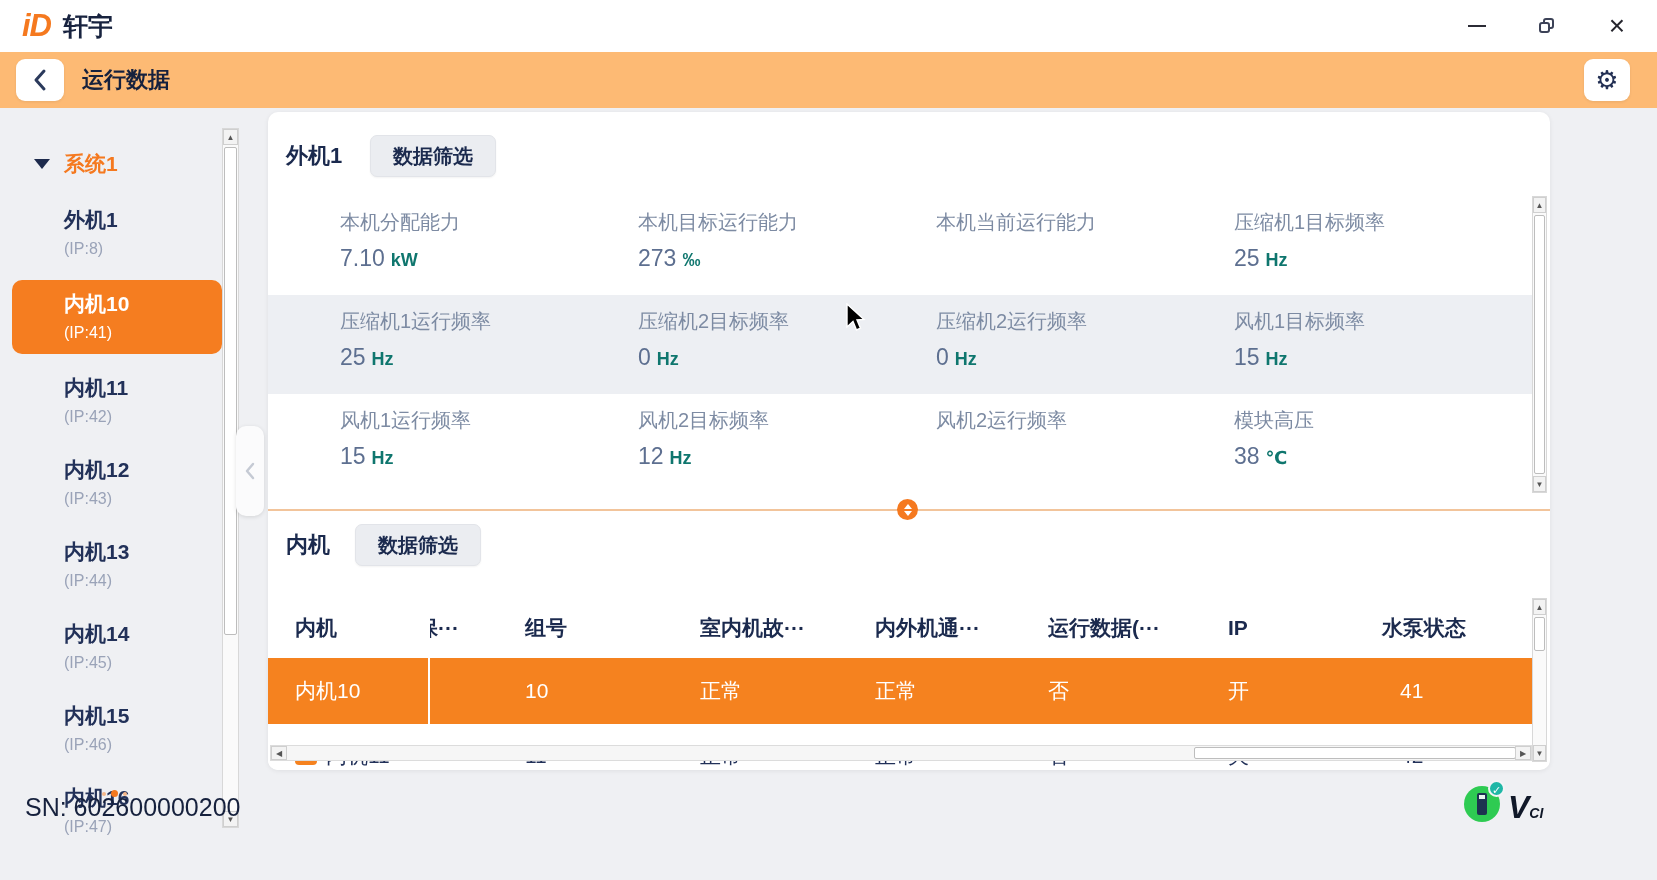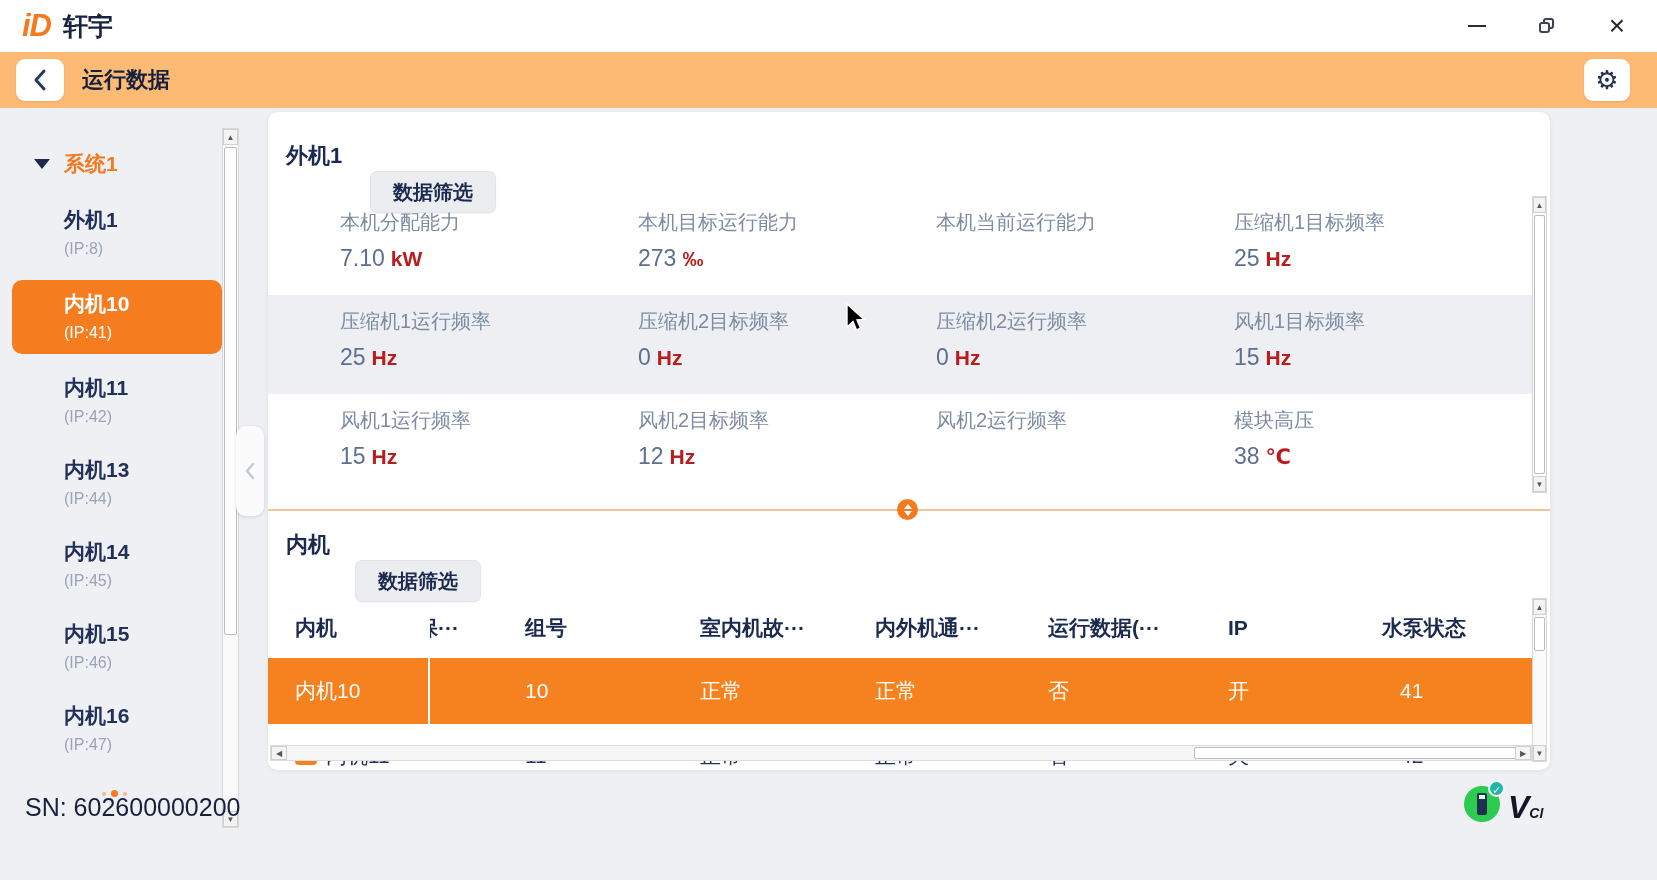--- a/index.html
+++ b/index.html
@@ -55,31 +55,31 @@
 
   .collapse-tab { position:absolute; left:236px; top:318px; width:28px; height:90px; background:#fbfbfc; border-radius:10px;
                   box-shadow:0 1px 4px rgba(0,0,0,.12); display:flex; align-items:center; justify-content:center; }
 
   
   .card { position:absolute; left:268px; top:112px; width:1282px; height:658px; background:#fff; border-radius:10px;
           box-shadow:0 1px 5px rgba(0,0,0,.07); overflow:hidden; }
   .panel-title { position:absolute; left:18px; font-size:22px; font-weight:700; color:#1b2a4e; }
   .filter-btn { position:absolute; height:42px; background:#ebedf1; border-radius:7px; border:1px solid #e2e4e9;
                 font-size:20px; font-weight:700; color:#1b2a4e; display:flex; align-items:center; justify-content:center;
-                padding:0 22px; box-shadow:0 1px 2px rgba(0,0,0,.05);margin-top:36px; }
+                padding:0 22px; box-shadow:0 1px 2px rgba(0,0,0,.05); }
   .outdoor-title { top:29px; }
   .outdoor-filter { left:102px; top:23px; }
 
   .metrics { position:absolute; left:0; top:84px; width:1264px; }
   .m-row { display:flex; height:99px; padding-left:72px; }
   .m-row.striped { background:#edeff3; }
   .metric { width:300px; padding-top:13px; }
   .m-label { font-size:20px; color:#7d8ba3; }
   .m-value { font-size:23px; color:#5d6f90; margin-top:9px; }
-  .m-unit  { font-size:21px; font-weight:700; color:#b91c1c; margin-left:6px; }
+  .m-unit  { font-size:18px; font-weight:700; color:#0f766e; margin-left:6px; }
 
   .out-scroll { right:3px; top:84px; width:15px; height:297px; }
   .out-scroll .up { top:0; } .out-scroll .down { bottom:0; }
   .out-scroll .sb-thumb { top:18px; width:11px; height:259px; }
 
   .splitter-line { position:absolute; left:0; top:397px; width:1282px; border-top:2px solid #f2c49b; }
   .split-handle { position:absolute; left:629px; top:387px; width:21px; height:21px; border-radius:50%; background:#f5791f;
                   display:flex; flex-direction:column; align-items:center; justify-content:center; gap:2px; }
   .split-handle .tri-up { width:0; height:0; border-left:4px solid transparent; border-right:4px solid transparent; border-bottom:5px solid #fff; }
   .split-handle .tri-dn { width:0; height:0; border-left:4px solid transparent; border-right:4px solid transparent; border-top:5px solid #fff; }
@@ -182,20 +182,24 @@
     </div>
     <div class="s-item selected">
       <div class="s-name">内机10</div>
       <div class="s-ip">(IP:41)</div>
     </div>
     <div class="s-item">
       <div class="s-name">内机11</div>
       <div class="s-ip">(IP:42)</div>
     </div>
     <div class="s-item">
+      <div class="s-name">内机12</div>
+      <div class="s-ip">(IP:43)</div>
+    </div>
+    <div class="s-item">
       <div class="s-name">内机13</div>
       <div class="s-ip">(IP:44)</div>
     </div>
     <div class="s-item">
       <div class="s-name">内机14</div>
       <div class="s-ip">(IP:45)</div>
     </div>
     <div class="s-item">
       <div class="s-name">内机15</div>
       <div class="s-ip">(IP:46)</div>

